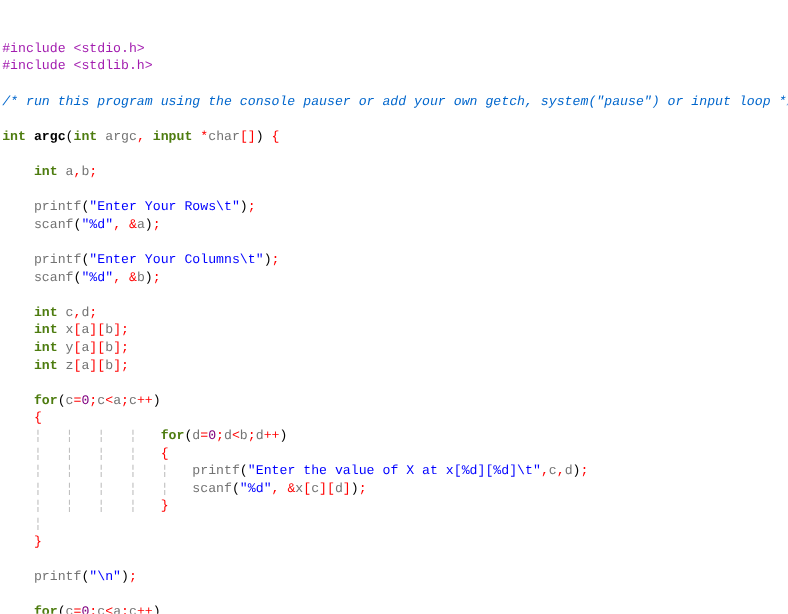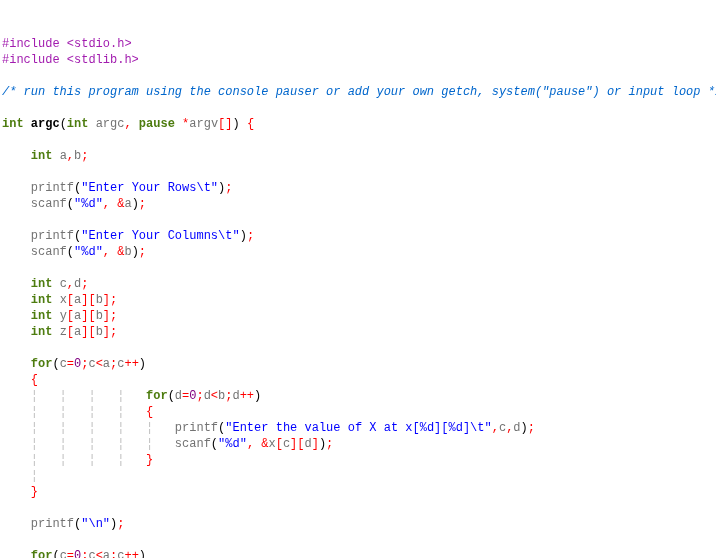--- a/index.html
+++ b/index.html
@@ -29,21 +29,21 @@
   .main { color: #000000; font-weight: bold; }
 </style>
 </head>
 <body>
 
 <div id="code"><span class="pp">#include </span><span class="pp">&lt;stdio.h&gt;</span>
 <span class="pp">#include </span><span class="pp">&lt;stdlib.h&gt;</span>
 
 <span class="cm">/* run this program using the console pauser or add your own getch, system("pause") or input loop */</span>
 
-<span class="kw">int</span> <span class="main">argc</span><span class="paren">(</span><span class="kw">int</span> <span class="id">argc</span><span class="sym">,</span> <span class="kw">pause</span> <span class="sym">*</span><span class="id">argv</span><span class="sym">[</span><span class="sym">]</span><span class="paren">)</span> <span class="brace">{</span>
+<span class="kw">int</span> <span class="main">argc</span><span class="paren">(</span><span class="kw">int</span> <span class="id">argc</span><span class="sym">,</span> <span class="kw">input</span> <span class="sym">*</span><span class="id">char</span><span class="sym">[</span><span class="sym">]</span><span class="paren">)</span> <span class="brace">{</span>
 
     <span class="kw">int</span> <span class="id">a</span><span class="sym">,</span><span class="id">b</span><span class="sym">;</span>
 
     <span class="id">printf</span><span class="paren">(</span><span class="str">"Enter Your Rows\t"</span><span class="paren">)</span><span class="sym">;</span>
     <span class="id">scanf</span><span class="paren">(</span><span class="str">"%d"</span><span class="sym">,</span> <span class="sym">&amp;</span><span class="id">a</span><span class="paren">)</span><span class="sym">;</span>
 
     <span class="id">printf</span><span class="paren">(</span><span class="str">"Enter Your Columns\t"</span><span class="paren">)</span><span class="sym">;</span>
     <span class="id">scanf</span><span class="paren">(</span><span class="str">"%d"</span><span class="sym">,</span> <span class="sym">&amp;</span><span class="id">b</span><span class="paren">)</span><span class="sym">;</span>
 
     <span class="kw">int</span> <span class="id">c</span><span class="sym">,</span><span class="id">d</span><span class="sym">;</span>

